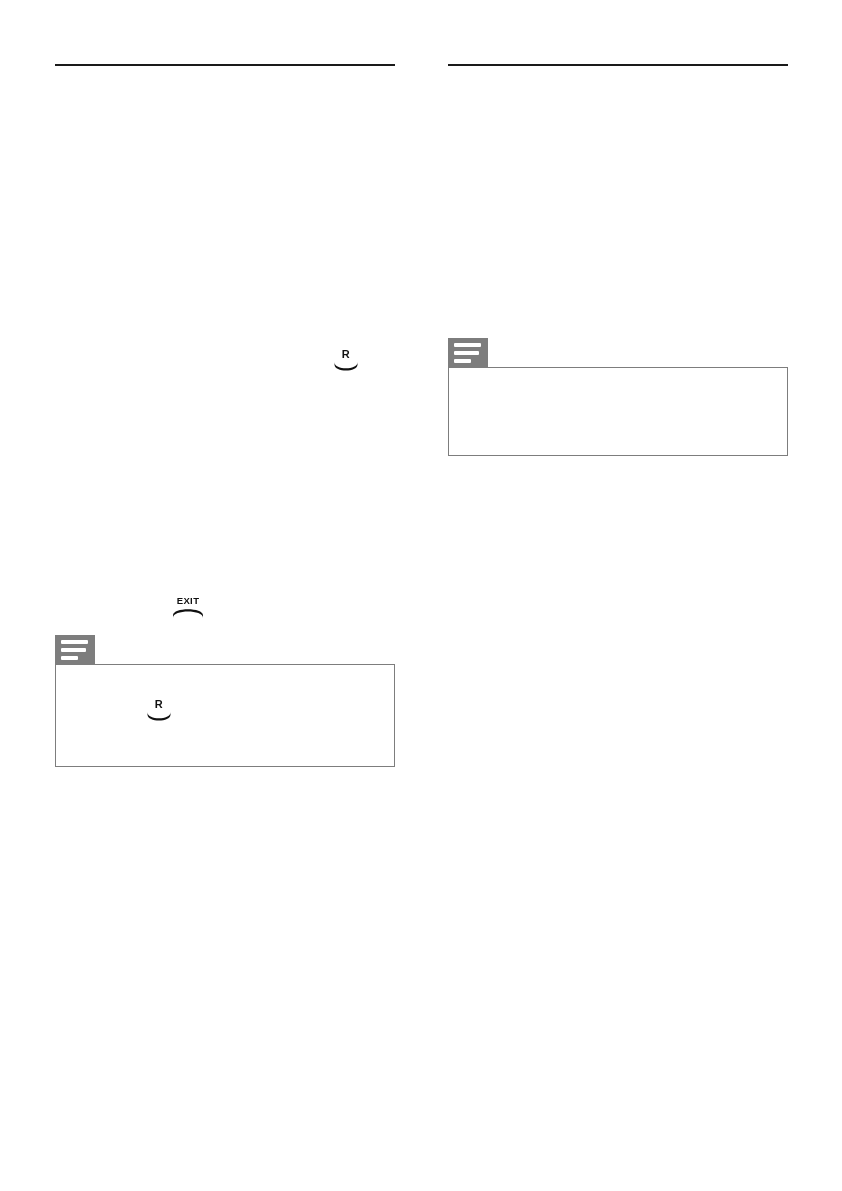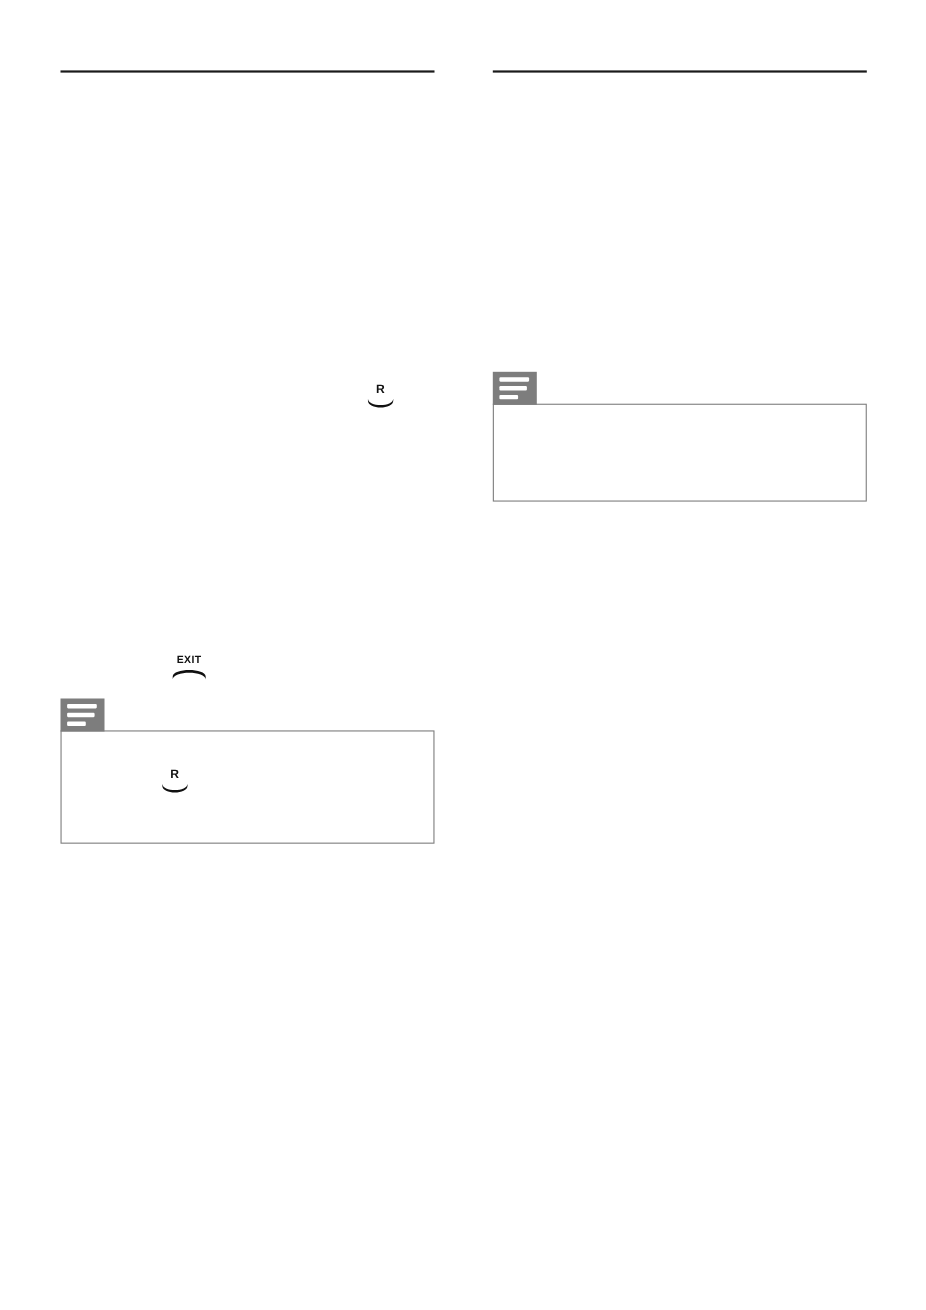--- a/index.html
+++ b/index.html
@@ -148,21 +148,21 @@
 
     <div class="key-glyph recall" style="left:273px; top:349px;">
       <span class="key-label">R</span>
       <svg class="key-art" viewBox="0 0 26 12">
         <path d="M1.5 1.2 C1.5 9.2 24.5 9.2 24.5 1.2 L24.5 3.4 C24.5 11.6 1.5 11.6 1.5 3.4 Z" fill="#111111"></path>
       </svg>
     </div>
 
     <div class="text-block" style="top:396px;"></div>
 
-    <div class="key-glyph exit" style="left:90px; top:596px;">
+    <div class="key-glyph exit" style="left:106px; top:596px;">
       <span class="key-label">EXIT</span>
       <svg class="key-art" viewBox="0 0 34 12">
         <path d="M2 10.8 C2 2.4 32 2.4 32 10.8 L32 8.2 C32 0.2 2 0.2 2 8.2 Z" fill="#111111"></path>
       </svg>
     </div>
 
     <div class="note" style="top:635px;">
       <div class="note-tab">
         <span class="bar b1"></span>
         <span class="bar b2"></span>

